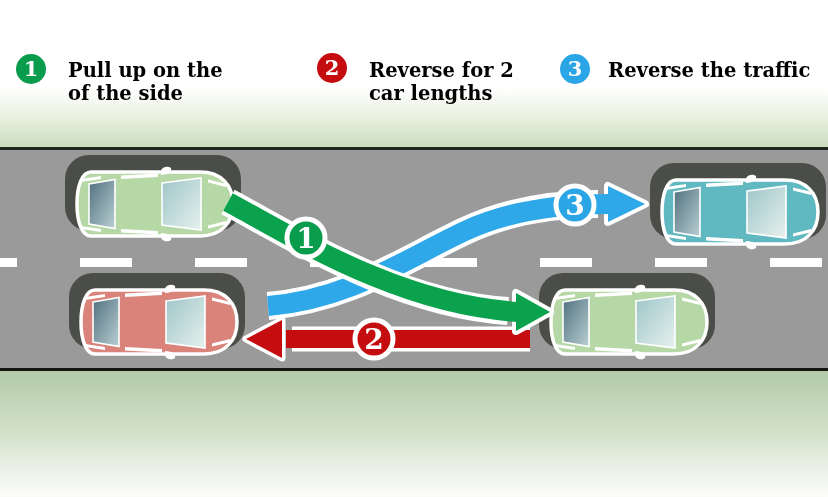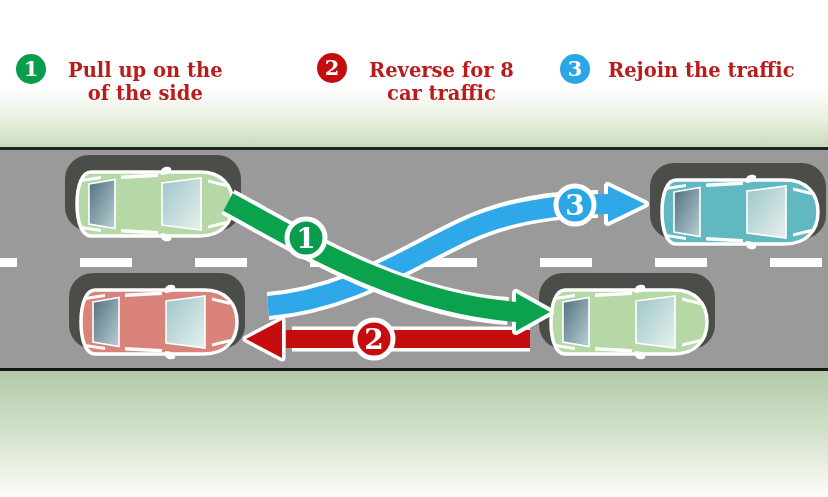--- a/index.html
+++ b/index.html
@@ -20,23 +20,22 @@
     position:absolute;left:0;top:147px;width:828px;height:224px;
     box-sizing:border-box;background:#9b9a9b;
     border-top:3px solid #20241f;border-bottom:3px solid #141710;
   }
   .legend{position:absolute;left:0;top:0;width:828px;height:147px;}
   .step-num{
     position:absolute;width:30px;height:30px;border-radius:50%;
     color:#fff;font-weight:700;font-size:21px;line-height:30px;text-align:center;
   }
   .step-text{
-    position:absolute;color:#b91c1c;font-weight:700;font-size:19.5px;line-height:23px;
+    position:absolute;color:#000000;font-weight:700;font-size:19.5px;line-height:23px;
     letter-spacing:0;
-    text-align:center;
   }
   .step-text div{white-space:nowrap;}
   #num1{left:16px;top:54px;}
   #txt1{left:68px;top:59px;}
   #num2{left:317px;top:53px;}
   #txt2{left:369px;top:59px;}
   #num3{left:560px;top:54px;}
   #txt3{left:608px;top:59px;}
   svg.scene{position:absolute;left:0;top:0;pointer-events:none;}
   .badge-num{
@@ -55,27 +54,27 @@
 
   <div class="legend">
     <span class="step-num" id="num1" style="background: rgb(8, 156, 76);">1</span>
     <div class="step-text" id="txt1">
       <div>Pull up on the</div>
       <div>of the side</div>
     </div>
 
     <span class="step-num" id="num2" style="background: rgb(197, 13, 15);">2</span>
     <div class="step-text" id="txt2">
-      <div>Reverse for 8</div>
-      <div>car traffic</div>
+      <div>Reverse for 2</div>
+      <div>car lengths</div>
     </div>
 
     <span class="step-num" id="num3" style="background: rgb(42, 165, 230);">3</span>
     <div class="step-text" id="txt3">
-      <div>Rejoin the traffic</div>
+      <div>Reverse the traffic</div>
     </div>
   </div>
 
   <svg class="scene" width="828" height="497" viewBox="0 0 828 497">
     <defs>
       <linearGradient id="gradRear" x1="0" y1="0" x2="1" y2="1">
         <stop offset="0" stop-color="#50707e"></stop>
         <stop offset="1" stop-color="#b9cfd3"></stop>
       </linearGradient>
       <linearGradient id="gradFront" x1="0" y1="0" x2="1" y2="1">

